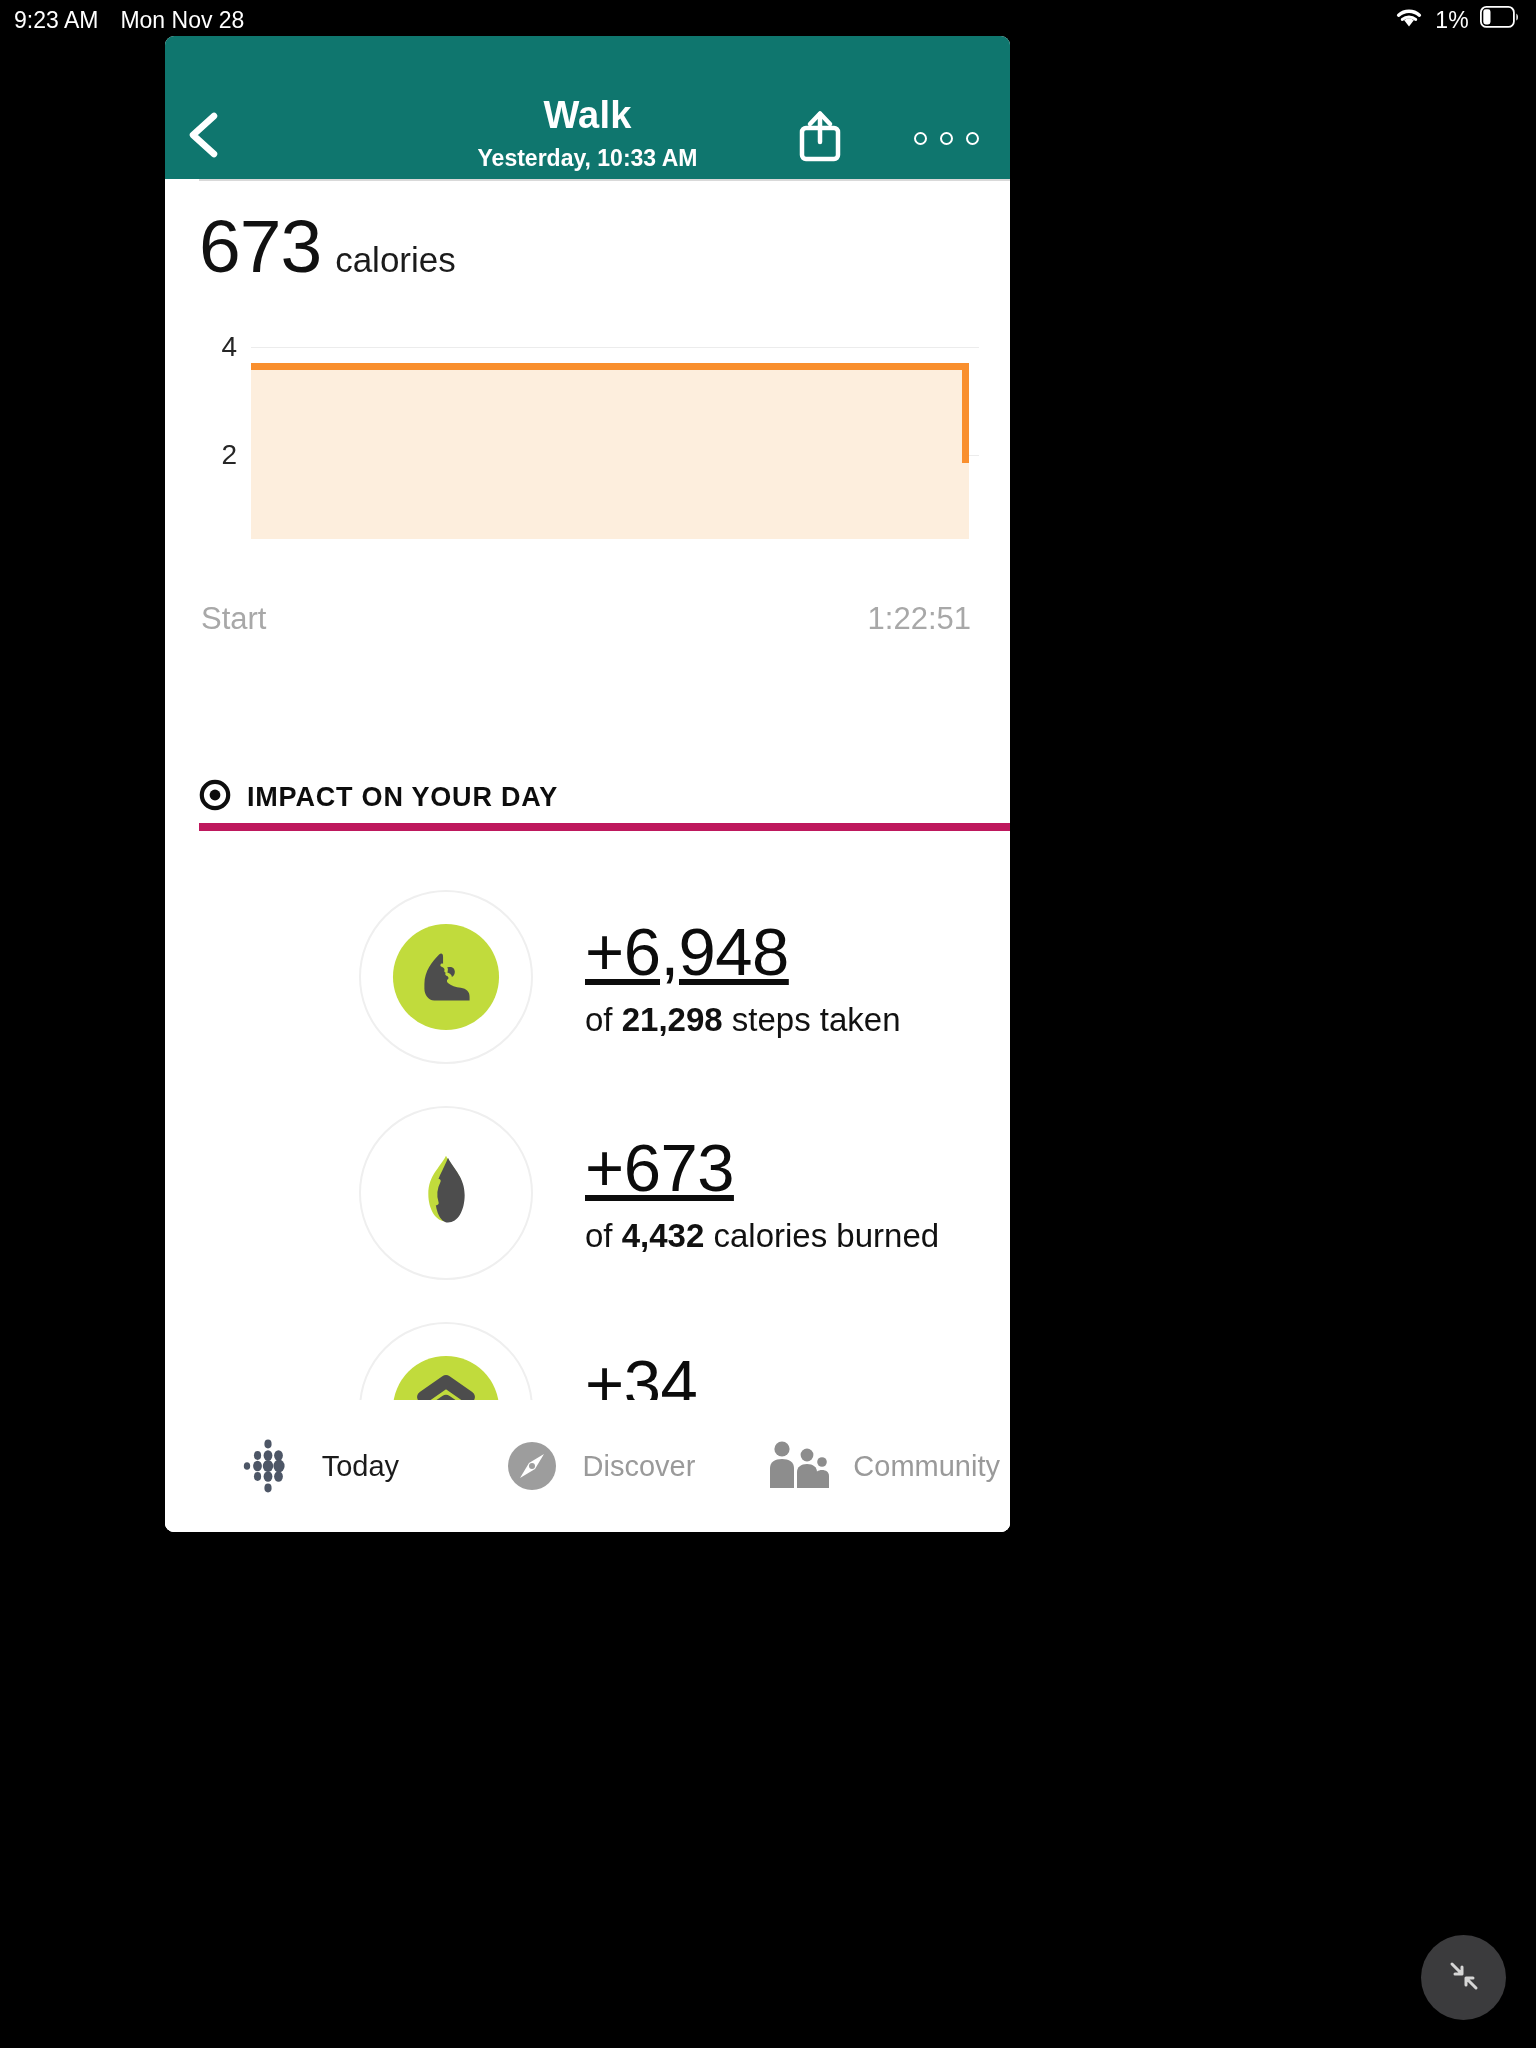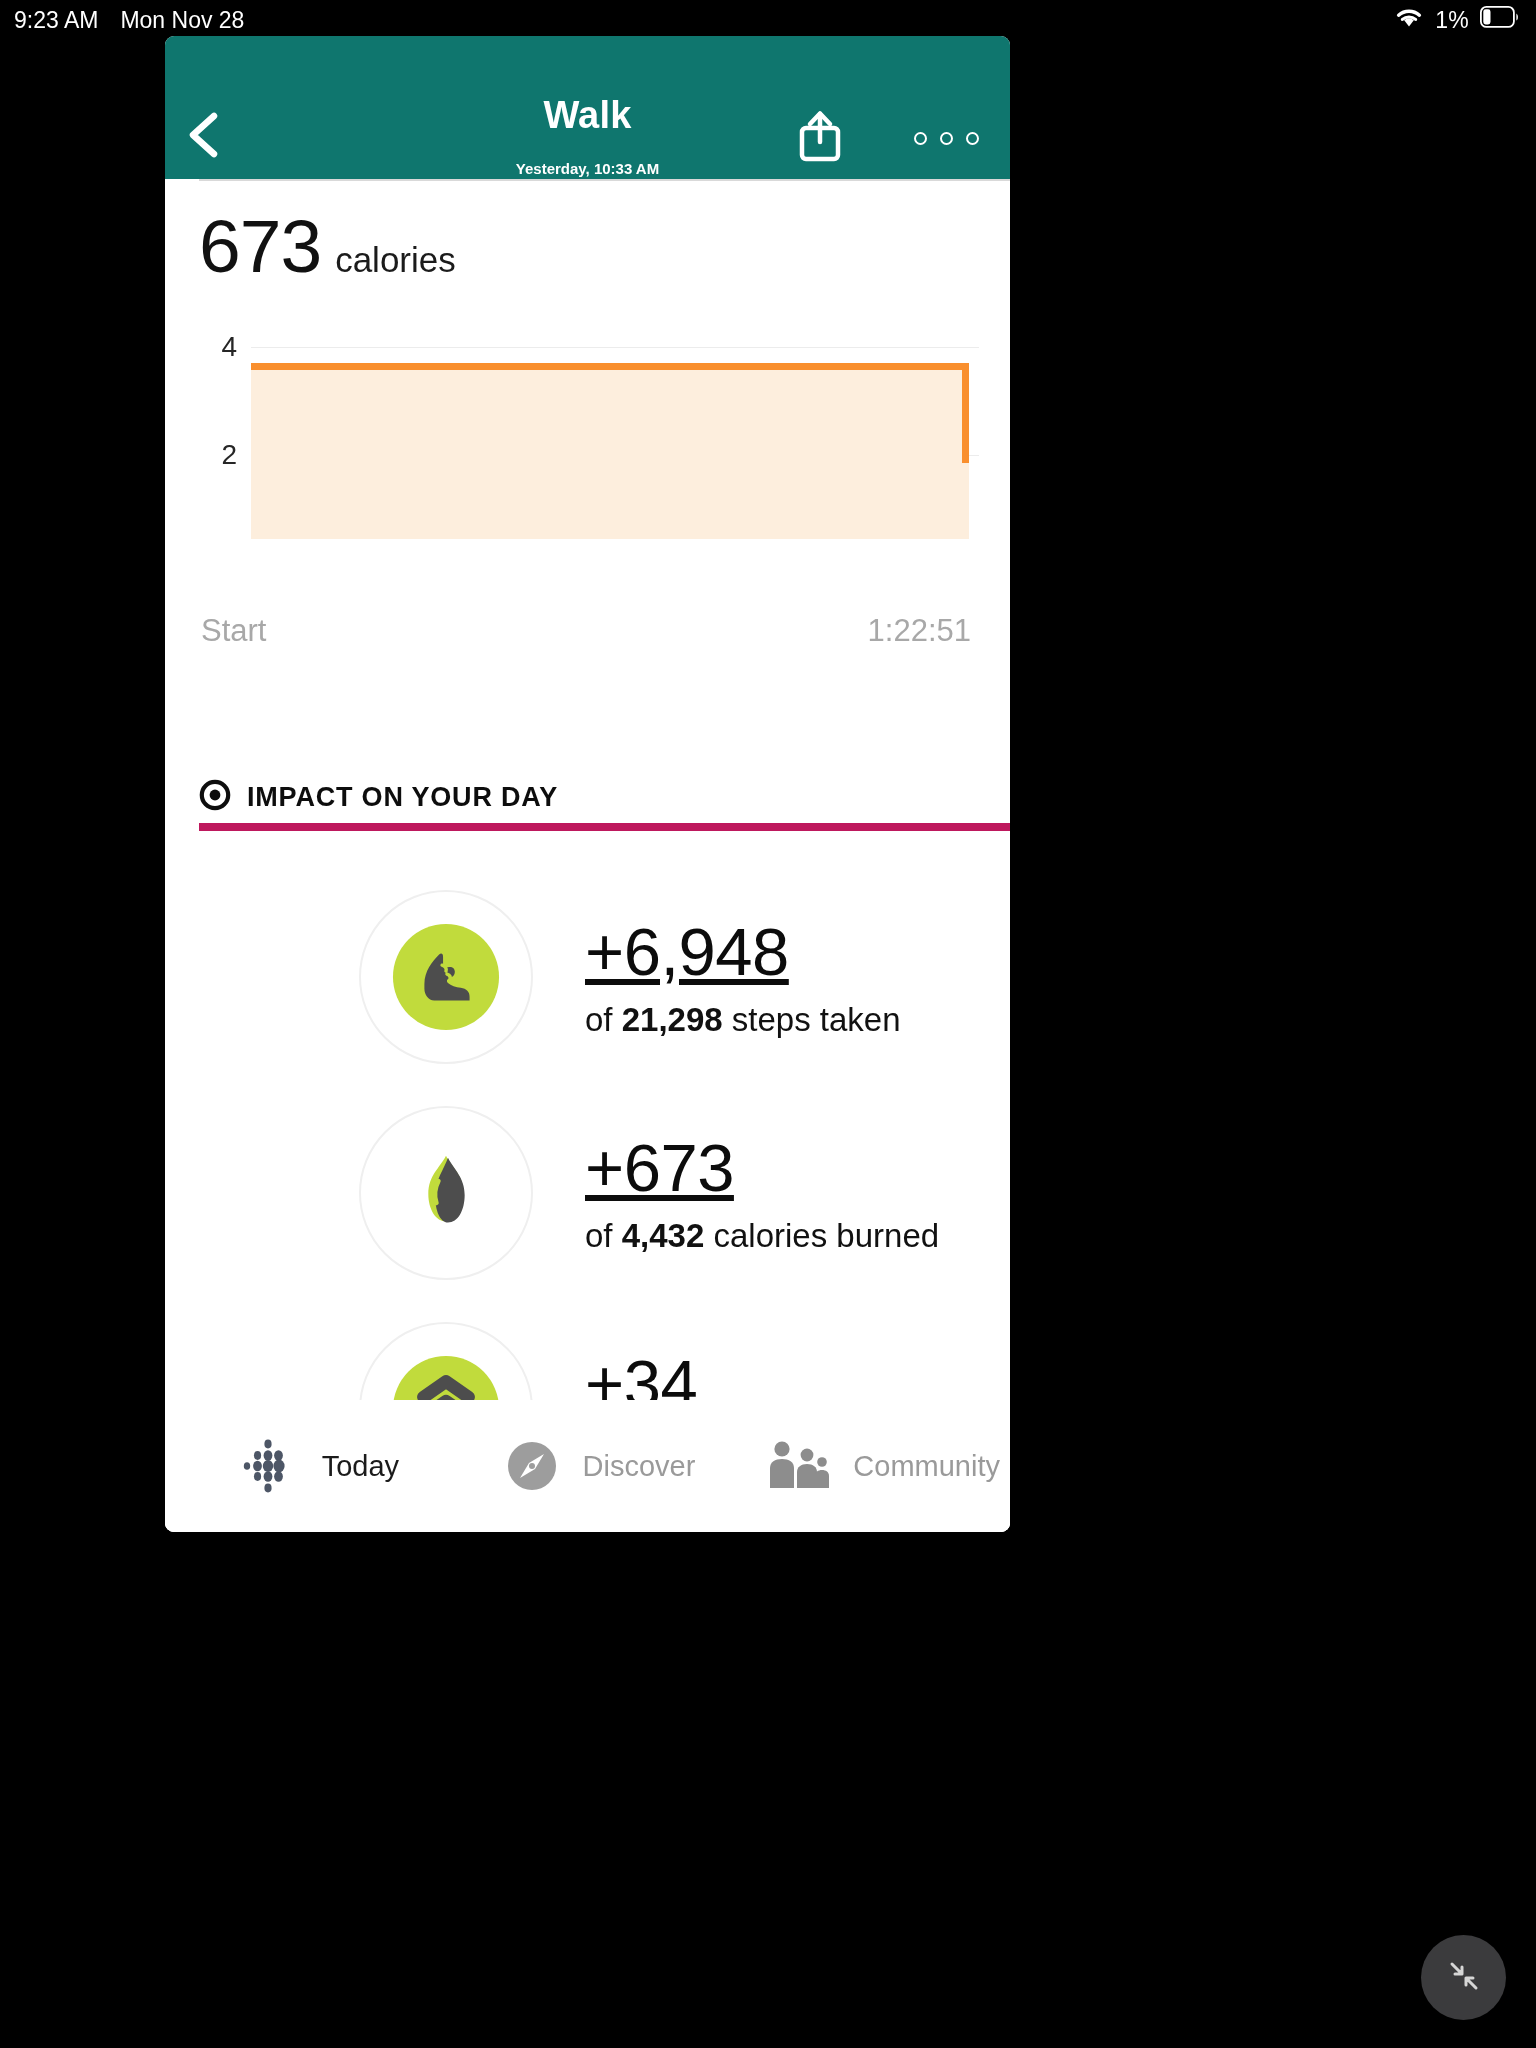--- a/index.html
+++ b/index.html
@@ -52,22 +52,22 @@
   .header-titles {
     position: absolute; left: 0; right: 0; top: 56px;
     text-align: center;
     color: #ffffff;
   }
   .header-title {
     font-size: 38px; font-weight: bold; line-height: 46px;
     letter-spacing: 0.2px;
   }
   .header-subtitle {
-    font-size: 15px; font-weight: bold; line-height: 30px;
-    margin-top: 16px;
+    font-size: 23px; font-weight: bold; line-height: 30px;
+    margin-top: 5px;
   }
   .share-btn {
     position: absolute; right: 163px; top: 72px;
     width: 54px; height: 56px;
   }
   .more-btn {
     position: absolute; right: 31px; top: 96px;
     display: flex; gap: 13px; align-items: center;
   }
   .more-dot {
@@ -126,21 +126,21 @@
   }
   .series-line-top {
     position: absolute;
     height: 7px; background: #f98f2e;
   }
   .series-line-drop {
     position: absolute;
     width: 7px; background: #f98f2e;
   }
   .axis-labels {
-    position: absolute; left: 0; right: 0; top: 284px;
+    position: absolute; left: 0; right: 0; top: 272px;
     display: flex; justify-content: space-between;
     font-size: 31px; color: #a8a8a8;
     padding: 0 2px;
   }
   .axis-labels .right { padding-right: 6px; }
 
   
   .section {
     position: absolute; left: 34px; right: 0; top: 600px;
   }

